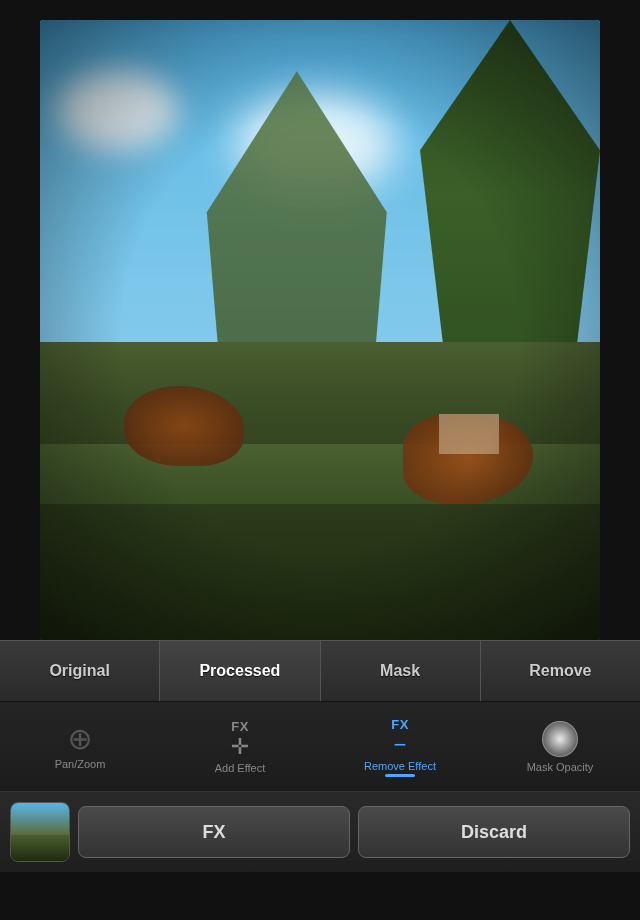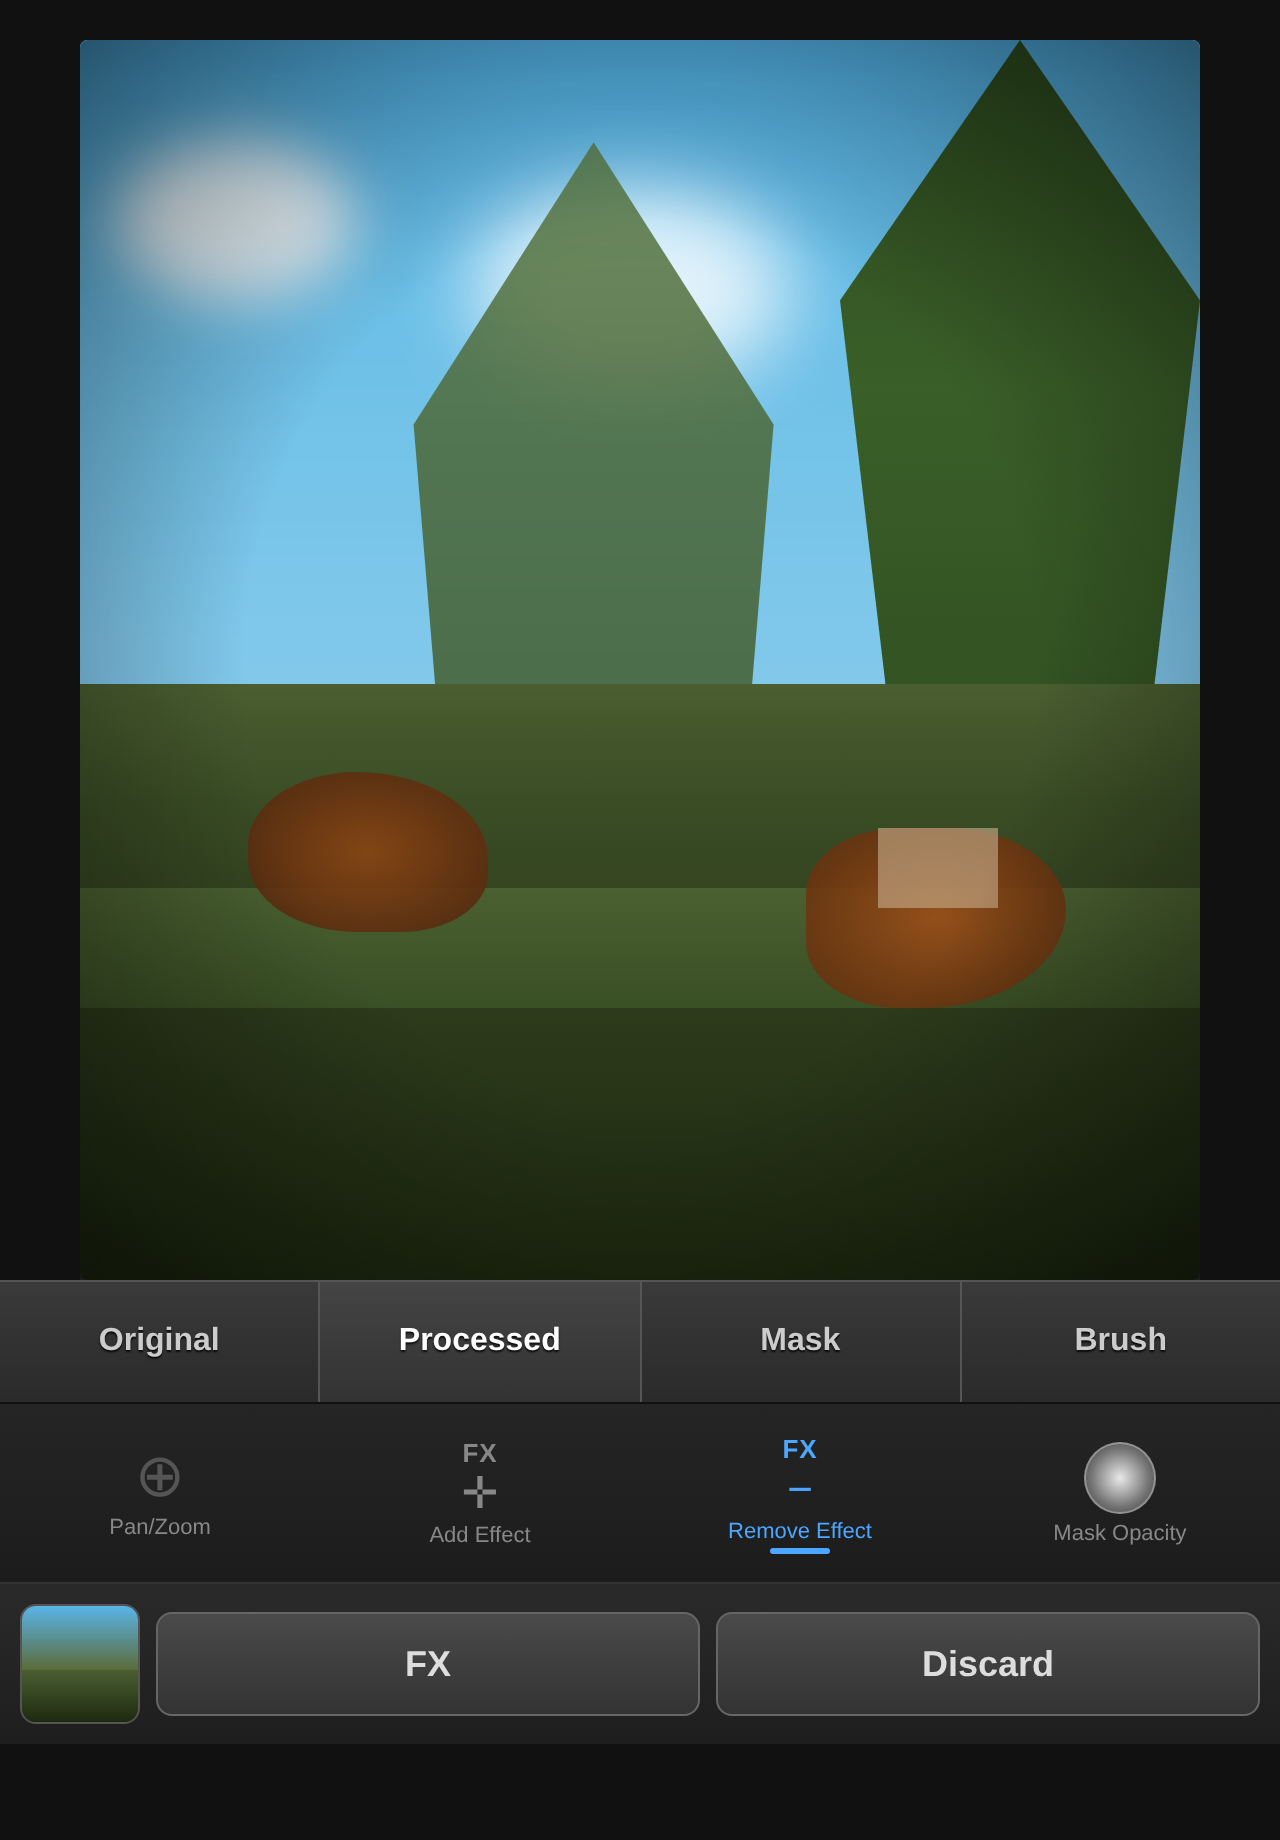--- a/index.html
+++ b/index.html
@@ -401,21 +401,21 @@
   <div class="tab-item">
     <span>Original</span>
   </div>
   <div class="tab-item active">
     <span>Processed</span>
   </div>
   <div class="tab-item">
     <span>Mask</span>
   </div>
   <div class="tab-item">
-    <span>Brush</span>
+    <span>Remove</span>
   </div>
 </div>
 
 <div class="tools-bar">
 
   <div class="tool-item">
     <div class="tool-icon" style="font-size:30px; color:#555;">⊕</div>
     <div class="tool-label">Pan/Zoom</div>
   </div>
 

